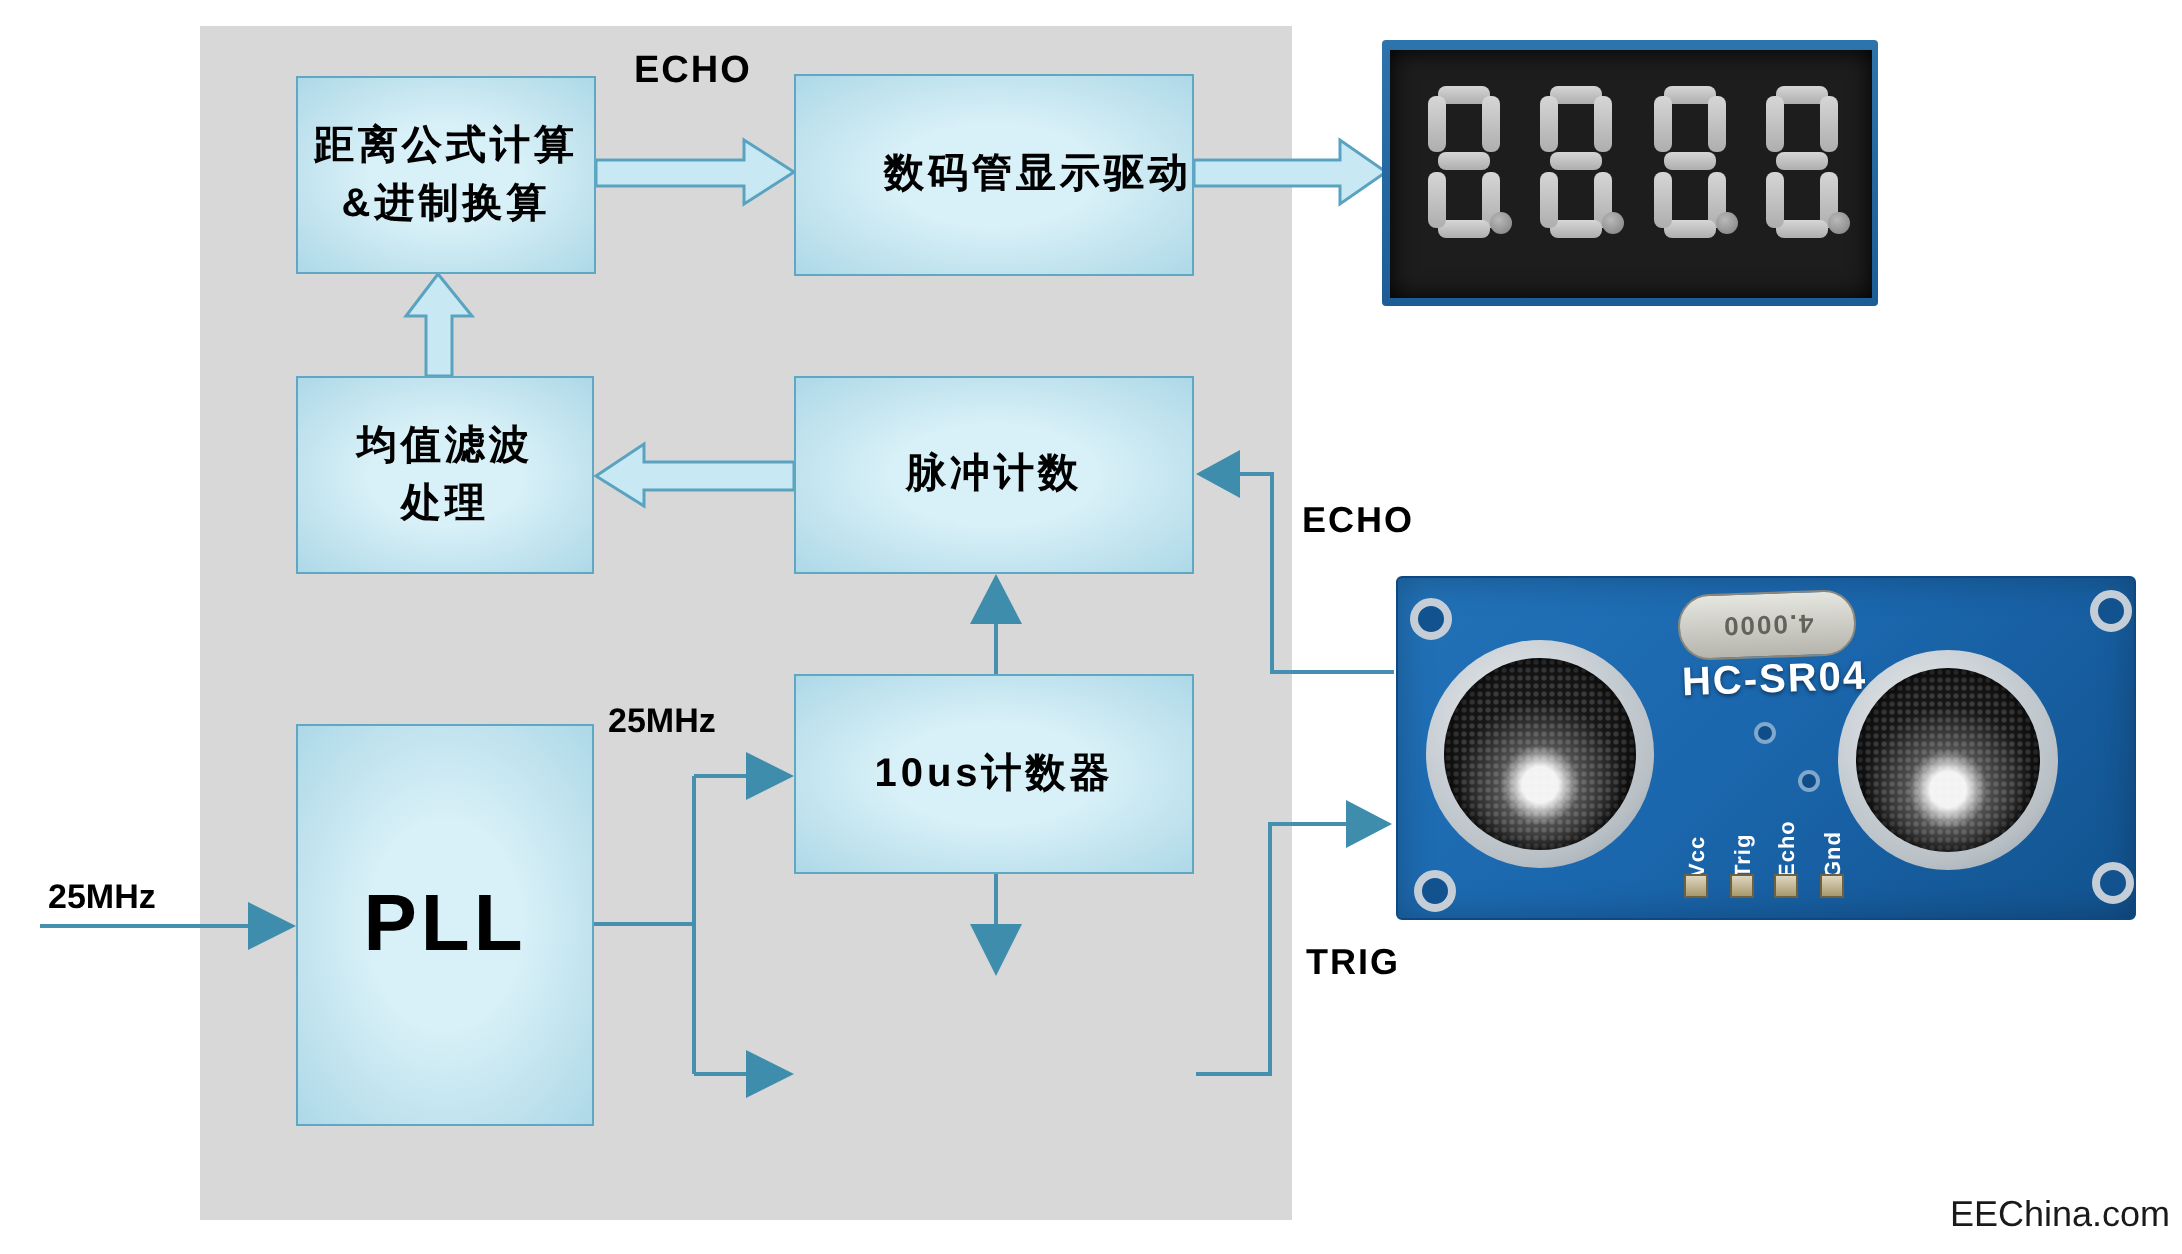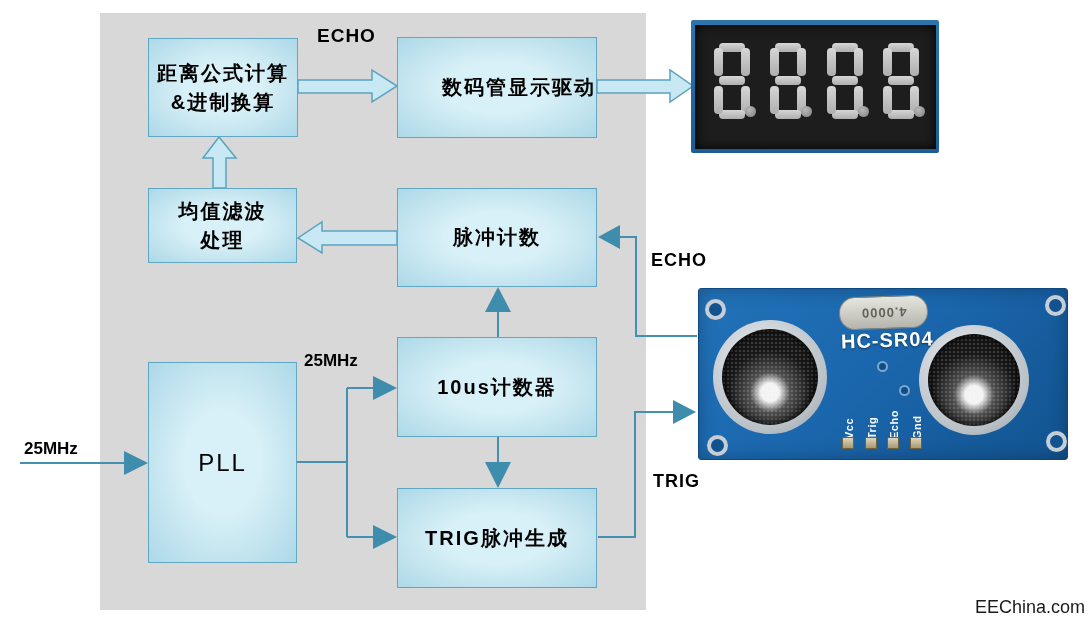--- a/index.html
+++ b/index.html
@@ -12,21 +12,21 @@
   #stage{position:relative;width:1091px;height:627px;background:#ffffff;overflow:hidden;
          font-family:"Liberation Sans","DejaVu Sans",sans-serif;color:var(--label-text,#000);}
   .panel{position:absolute;left:100px;top:13px;width:546px;height:597px;background:var(--panel-bg,#d8d8d8);}
   svg.wires{position:absolute;left:0;top:0;width:1091px;height:627px;pointer-events:none;}
 
   .node{position:absolute;display:flex;flex-direction:column;align-items:center;justify-content:center;
         border:1.5px solid var(--node-border,#5fa7c2);
         background:radial-gradient(ellipse 75% 75% at 50% 50%, var(--node-fill-center,#d8f0f7) 35%, var(--node-fill-edge,#a9d6e6) 100%);
         box-sizing:border-box;text-align:center;}
   .node .lbl{font-size:20px;font-weight:600;letter-spacing:2px;line-height:29px;color:#000;}
-  .node.pll .lbl{font-size:24px;font-weight:400;letter-spacing:2px;}
+  .node.pll .lbl{font-size:40px;font-weight:700;letter-spacing:2px;}
 
   .tag{position:absolute;font-weight:bold;color:#000;white-space:nowrap;}
   .tag.fpga{left:317px;top:25px;font-size:19px;letter-spacing:1px;}
   .tag.mhz-in{left:24px;top:439px;font-size:17px;}
   .tag.mhz-out{left:304px;top:351px;font-size:17px;}
   .tag.echo{left:651px;top:250px;font-size:18px;letter-spacing:1px;}
   .tag.trig{left:653px;top:471px;font-size:18px;letter-spacing:1px;}
   .watermark{position:absolute;right:6px;top:597px;font-size:18px;color:#1a1a1a;font-weight:400;}
 
   
@@ -111,32 +111,29 @@
     </g>
   </svg>
 
   <div class="node" style="left:148px;top:38px;width:150px;height:99px;">
     <span class="lbl">距离公式计算</span>
     <span class="lbl">&amp;进制换算</span>
   </div>
   <div class="node" style="left:397px;top:37px;width:200px;height:101px;align-items:flex-end;">
     <span class="lbl">数码管显示驱动</span>
   </div>
-  <div class="node" style="left:148px;top:188px;width:149px;height:75px;">
+  <div class="node" style="left:148px;top:188px;width:149px;height:99px;">
     <span class="lbl">均值滤波</span>
     <span class="lbl">处理</span>
   </div>
   <div class="node" style="left:397px;top:188px;width:200px;height:99px;">
     <span class="lbl">脉冲计数</span>
   </div>
   <div class="node" style="left:397px;top:337px;width:200px;height:100px;">
     <span class="lbl">10us计数器</span>
-  </div>
-  <div class="node" style="left:397px;top:488px;width:200px;height:100px;">
-    <span class="lbl">TRIG脉冲生成</span>
   </div>
   <div class="node pll" style="left:148px;top:362px;width:149px;height:201px;">
     <span class="lbl">PLL</span>
   </div>
 
   <div class="tag fpga">ECHO</div>
   <div class="tag mhz-in">25MHz</div>
   <div class="tag mhz-out">25MHz</div>
   <div class="tag echo">ECHO</div>
   <div class="tag trig">TRIG</div>

